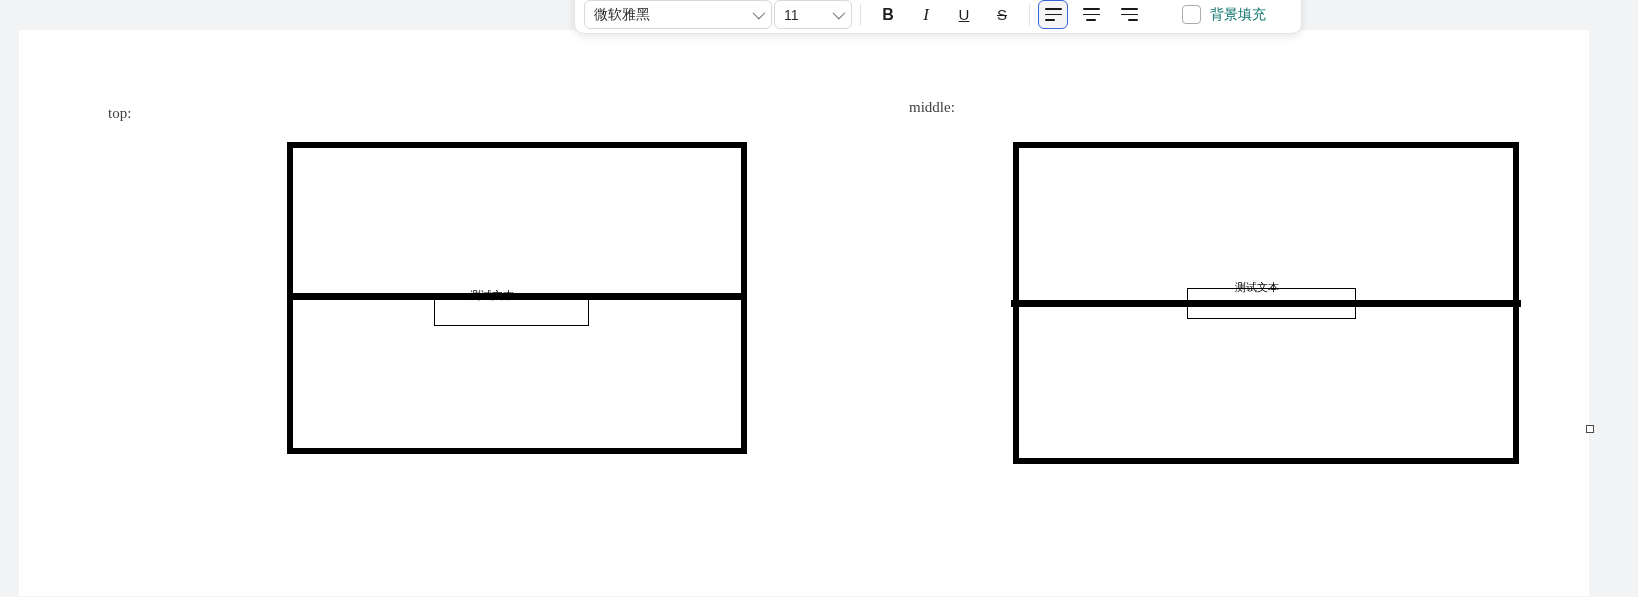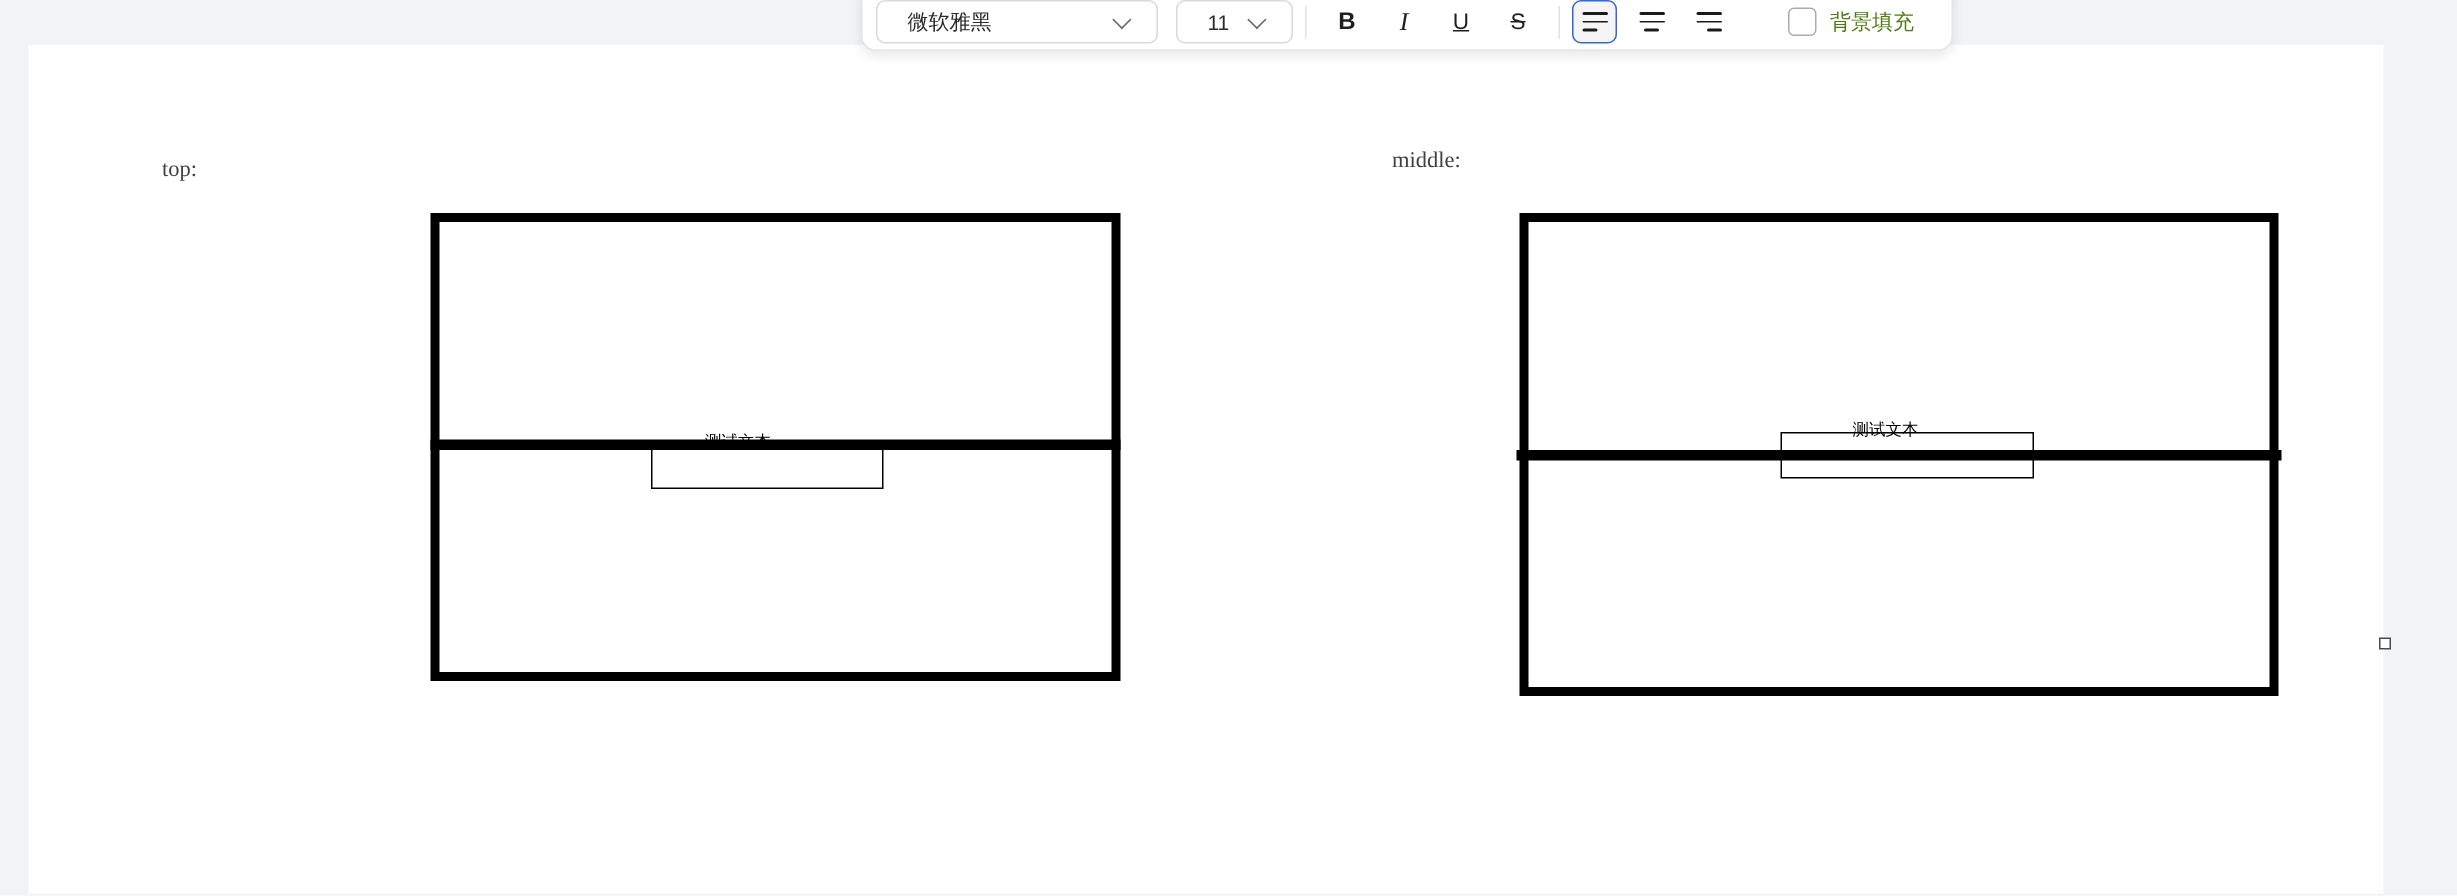--- a/index.html
+++ b/index.html
@@ -6,23 +6,23 @@
   #screen{position:relative;width:1638px;height:597px;overflow:hidden;background:#f2f3f4;}
   .content-page{position:absolute;left:19px;top:30px;width:1570px;height:566px;background:#ffffff;}
 
   
   .toolbar{position:absolute;left:574px;top:-13px;width:728px;height:47px;background:#fff;
     border:1px solid #e4e4e4;border-radius:10px;box-shadow:0 3px 8px rgba(0,0,0,.09);
     z-index:10;box-sizing:border-box;display:flex;align-items:flex-end;padding:0 10px 4px 9px;}
   .tb-row{display:flex;align-items:center;height:29px;width:100%;}
   .select{height:29px;border:1px solid #d9d9d9;border-radius:6px;background:#fff;
     display:flex;align-items:center;justify-content:space-between;box-sizing:border-box;
-    padding:0 20px;font-size:14px;color:#2a2a2a;cursor:pointer;}
+    padding:0 9px;font-size:14px;color:#2a2a2a;cursor:pointer;}
   .select.font{width:188px;}
-  .select.size{width:78px;margin-left:12px;}
+  .select.size{width:78px;margin-left:2px;}
   .chev{width:8px;height:8px;border-right:1.5px solid #6b6b6b;border-bottom:1.5px solid #6b6b6b;
     transform:rotate(45deg) translateY(-2px);margin-left:6px;flex:0 0 auto;}
   .vdiv{width:1px;height:22px;background:#e2e2e2;margin:0 8px;flex:0 0 auto;}
   .fmt-btn{width:38px;height:29px;display:flex;align-items:center;justify-content:center;
     border-radius:6px;cursor:pointer;color:#1f1f1f;background:transparent;border:none;}
   .fmt-b{font-weight:bold;font-size:16px;}
   .fmt-i{font-family:"Liberation Serif","DejaVu Serif",serif;font-style:italic;font-size:17px;}
   .fmt-u{font-size:15px;text-decoration:underline;}
   .fmt-s{font-size:15px;text-decoration:line-through;}
   .align-btn{width:30px;height:29px;border-radius:6px;display:flex;align-items:center;justify-content:center;
@@ -30,21 +30,21 @@
   .align-btn.selected{border-color:#3565d9;background:#f5f5f5;}
   .align-ic{display:flex;flex-direction:column;gap:3.5px;width:17px;}
   .align-ic i{display:block;height:1.8px;background:#1a1a1a;border-radius:1px;}
   .align-ic .l1,.align-ic .l2{width:17px;}
   .align-ic .l3{width:10px;}
   .align-ic.a-left .l3{align-self:flex-start;}
   .align-ic.a-center .l3{align-self:center;}
   .align-ic.a-right .l3{align-self:flex-end;}
   .checkbox{width:19px;height:19px;border:1.5px solid #ababab;border-radius:4px;background:#fff;
     box-sizing:border-box;margin-left:30px;cursor:pointer;flex:0 0 auto;}
-  .cb-label{font-size:14px;color:#4d7c0f;margin-left:9px;white-space:nowrap;}
+  .cb-label{font-size:14px;color:#0f766e;margin-left:9px;white-space:nowrap;}
 
   
   .sec-label{position:absolute;font-size:15px;color:#404040;
     font-family:"Liberation Serif","DejaVu Serif",serif;z-index:2;}
   .big-rect{position:absolute;border:6px solid #000;background:transparent;box-sizing:border-box;z-index:1;}
   .hline{position:absolute;height:7px;background:#000;z-index:4;}
   .small-box{position:absolute;border:1px solid #000;background:transparent;box-sizing:border-box;z-index:2;}
   .box-text{position:absolute;font-size:11px;line-height:15px;color:#000;white-space:nowrap;z-index:3;
     font-family:"Liberation Sans","DejaVu Sans",sans-serif;}
   .resize-handle{position:absolute;width:6px;height:6px;background:#fff;border:1px solid #4a4a4a;
@@ -107,21 +107,21 @@
     </div>
   </div>
 
   <span class="sec-label" style="left:108px;top:105px;">top:</span>
 
   <div class="big-rect" style="left:287px;top:142px;width:460px;height:312px;"></div>
   <div class="small-box" style="left:434px;top:299px;width:155px;height:27px;"></div>
   <span class="box-text" style="left:470px;top:288px;">测试文本</span>
   <div class="hline" style="left:287px;top:293px;width:460px;"></div>
 
-  <span class="sec-label" style="left:928px;top:99px;">middle:</span>
+  <span class="sec-label" style="left:909px;top:99px;">middle:</span>
 
   <div class="big-rect" style="left:1013px;top:142px;width:506px;height:322px;"></div>
   <div class="small-box" style="left:1187px;top:288px;width:169px;height:31px;"></div>
   <span class="box-text" style="left:1235px;top:280px;">测试文本</span>
   <div class="hline" style="left:1011px;top:300px;width:510px;"></div>
 
   <div class="resize-handle" style="left:1586px;top:425px;"></div>
 
 </div>
 

